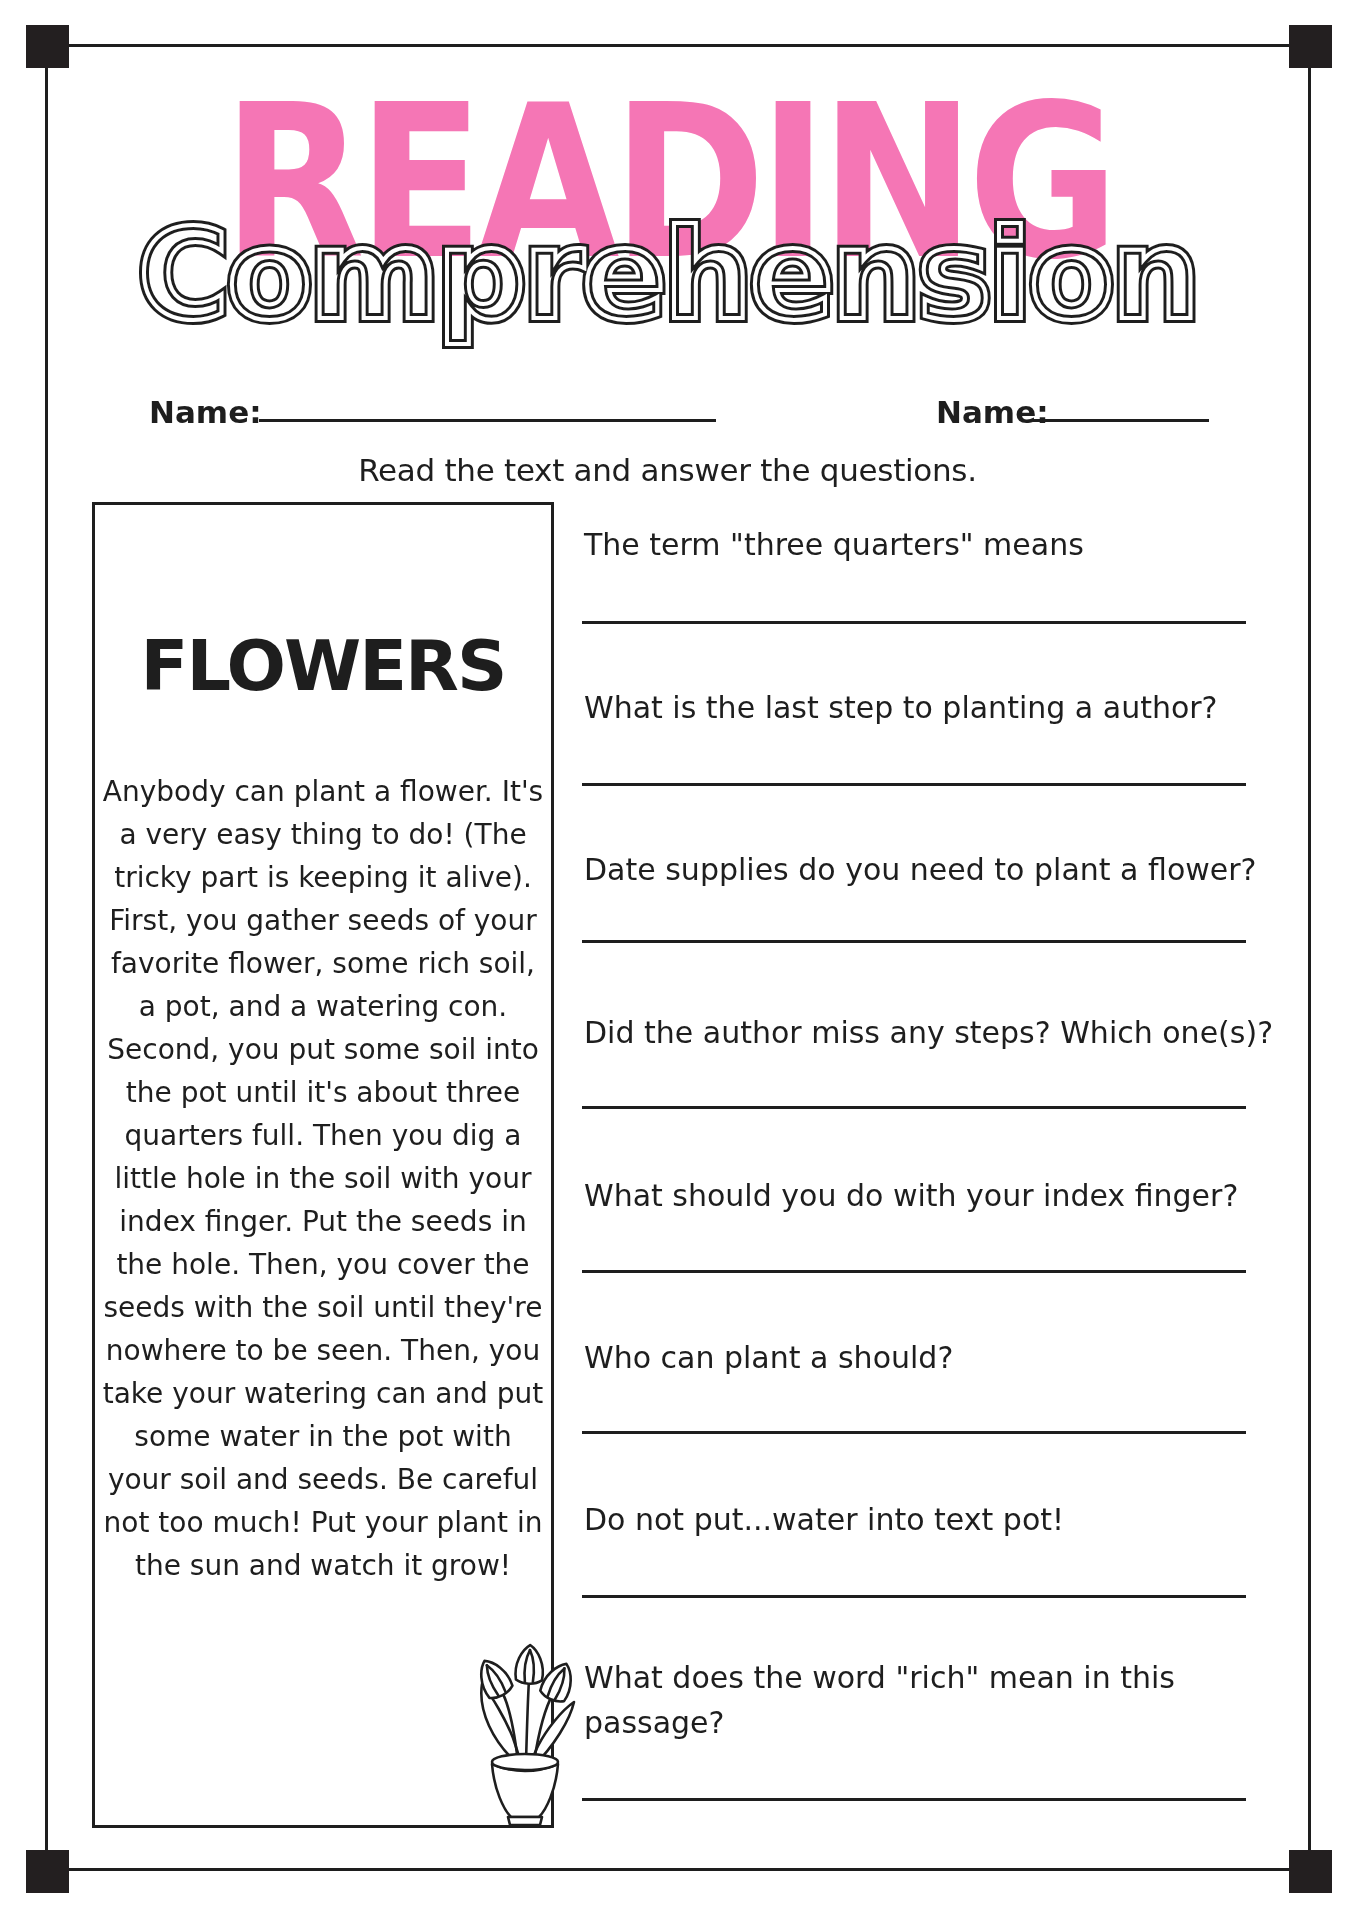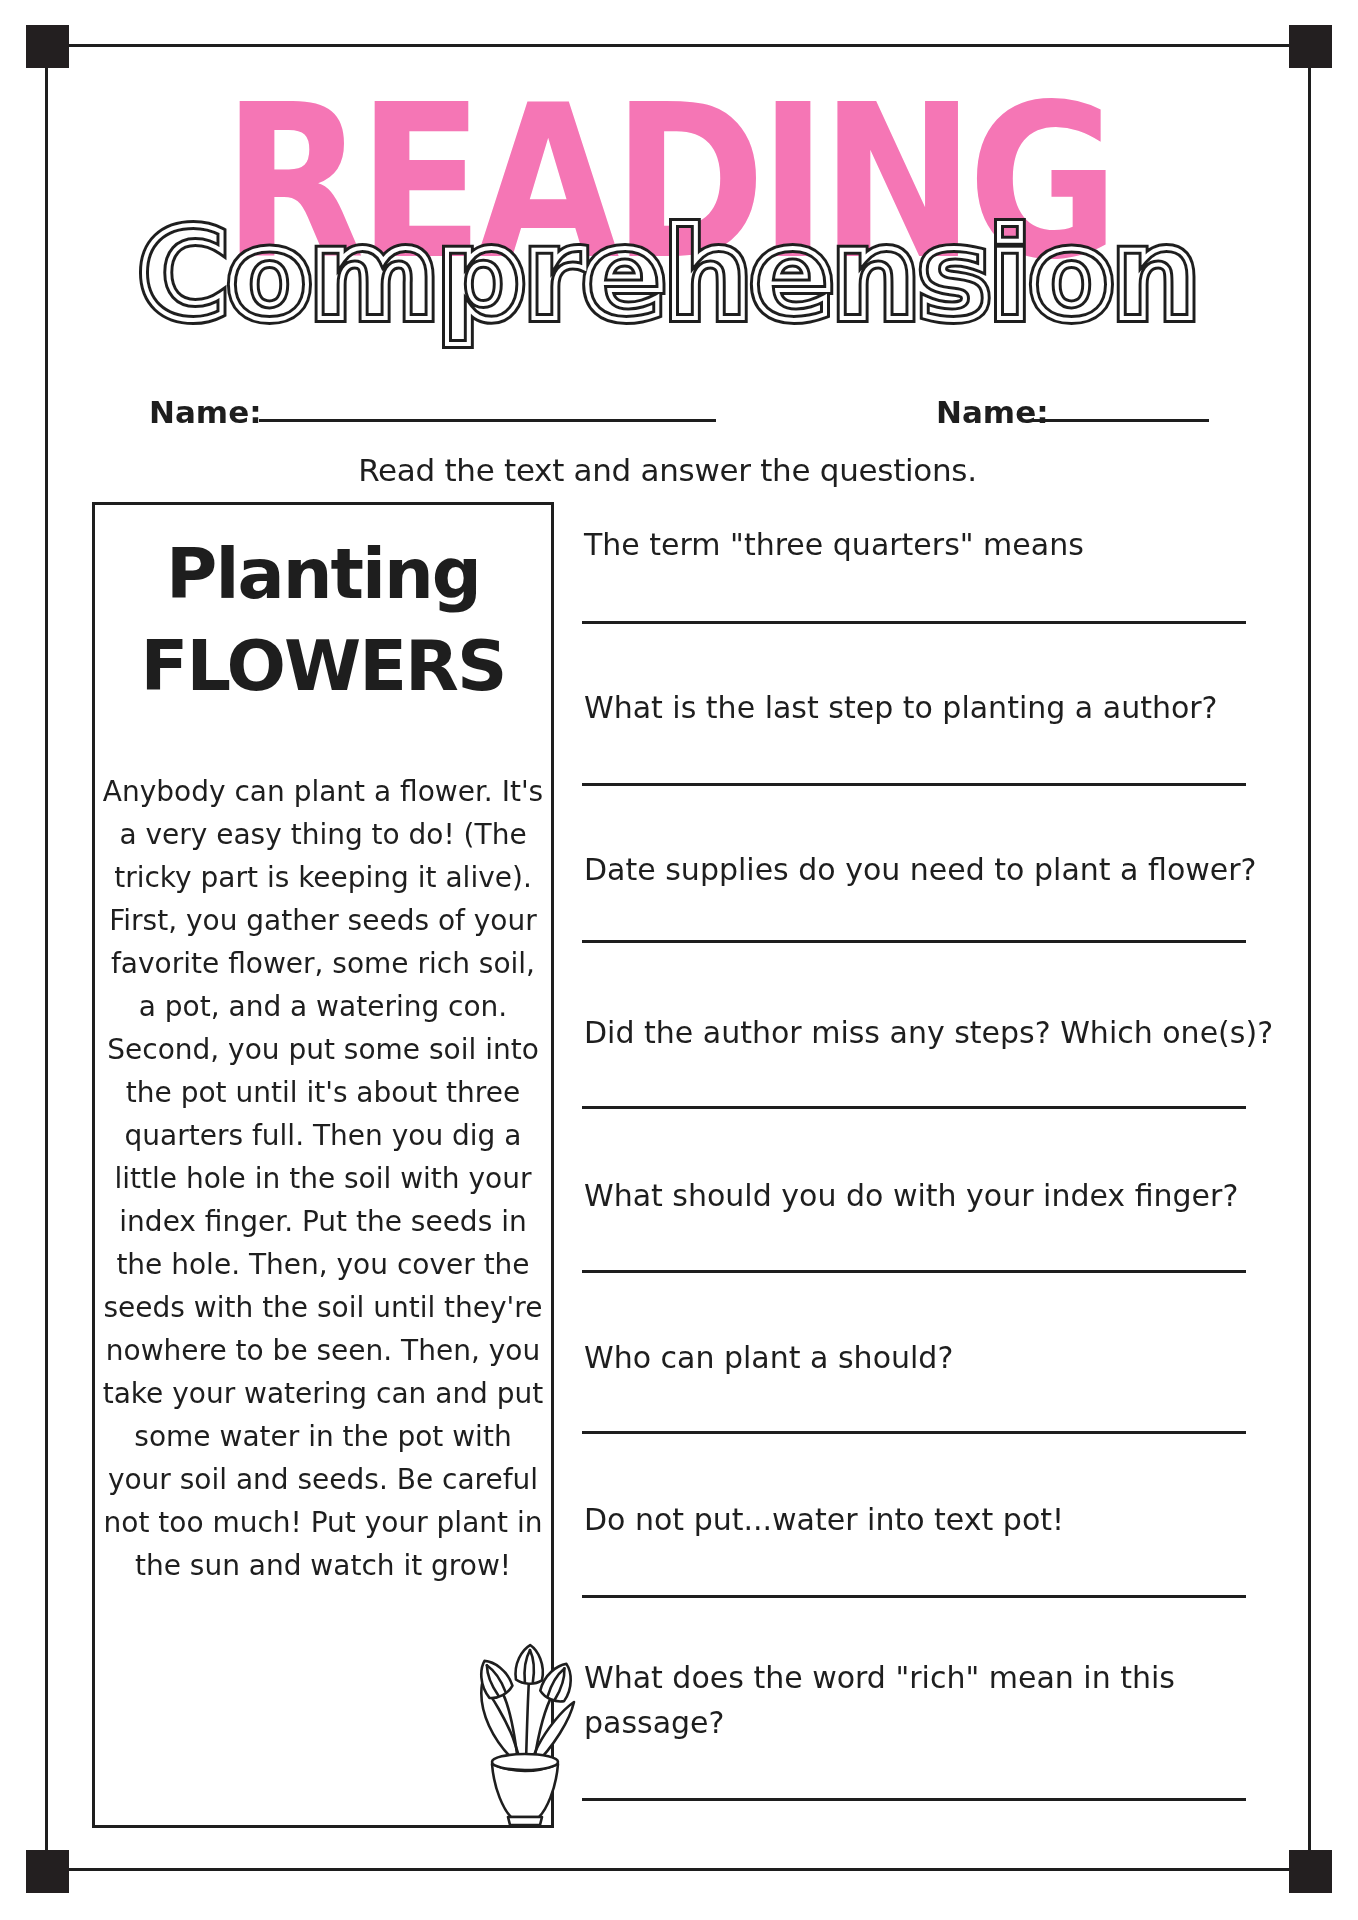--- a/index.html
+++ b/index.html
@@ -66,21 +66,21 @@
   <div class="title-comp comp-inner">Comprehension</div>
 
   <div class="field-label name-label">Name:</div>
   <div class="write-line name-line"></div>
   <div class="field-label date-label">Name:</div>
   <div class="write-line date-line"></div>
 
   <div class="instruction">Read the text and answer the questions.</div>
 
   <div class="passage-box"></div>
-  <div class="passage-title"><span>Planting</span><br>
+  <div class="passage-title"><br>
     <span>FLOWERS</span></div>
   <div class="passage-body">Anybody can plant a flower. It's a very easy thing to do! (The tricky part is keeping it alive). First, you gather seeds of your favorite flower, some rich soil, a pot, and a watering con. Second, you put some soil into the pot until it's about three quarters full. Then you dig a little hole in the soil with your index finger. Put the seeds in the hole. Then, you cover the seeds with the soil until they're nowhere to be seen. Then, you take your watering can and put some water in the pot with your soil and seeds. Be careful not too much! Put your plant in the sun and watch it grow!</div>
 
   <div class="tulip">
     <svg viewBox="0 0 140 192" xmlns="http://www.w3.org/2000/svg">
       <g fill="#ffffff" stroke="#1e1e1e" stroke-width="2.6" stroke-linejoin="round" stroke-linecap="round">
 
         <path d="M62,128 C34,104 20,72 24,46 C34,58 48,82 55,100 C59,112 62,120 63,127 Z"></path>
         <path d="M74,130 C96,108 112,82 116,64 C104,72 88,92 80,108 C76,116 73,124 73,129 Z"></path>
 

